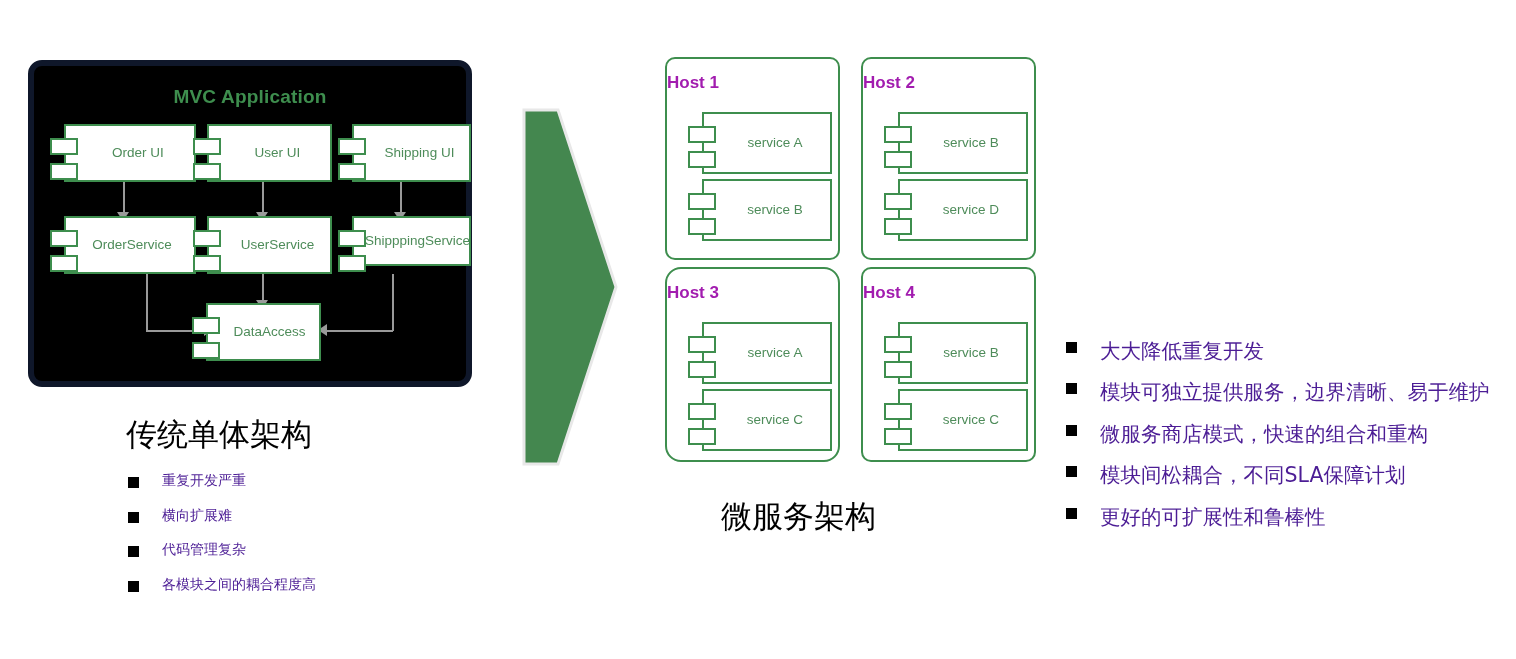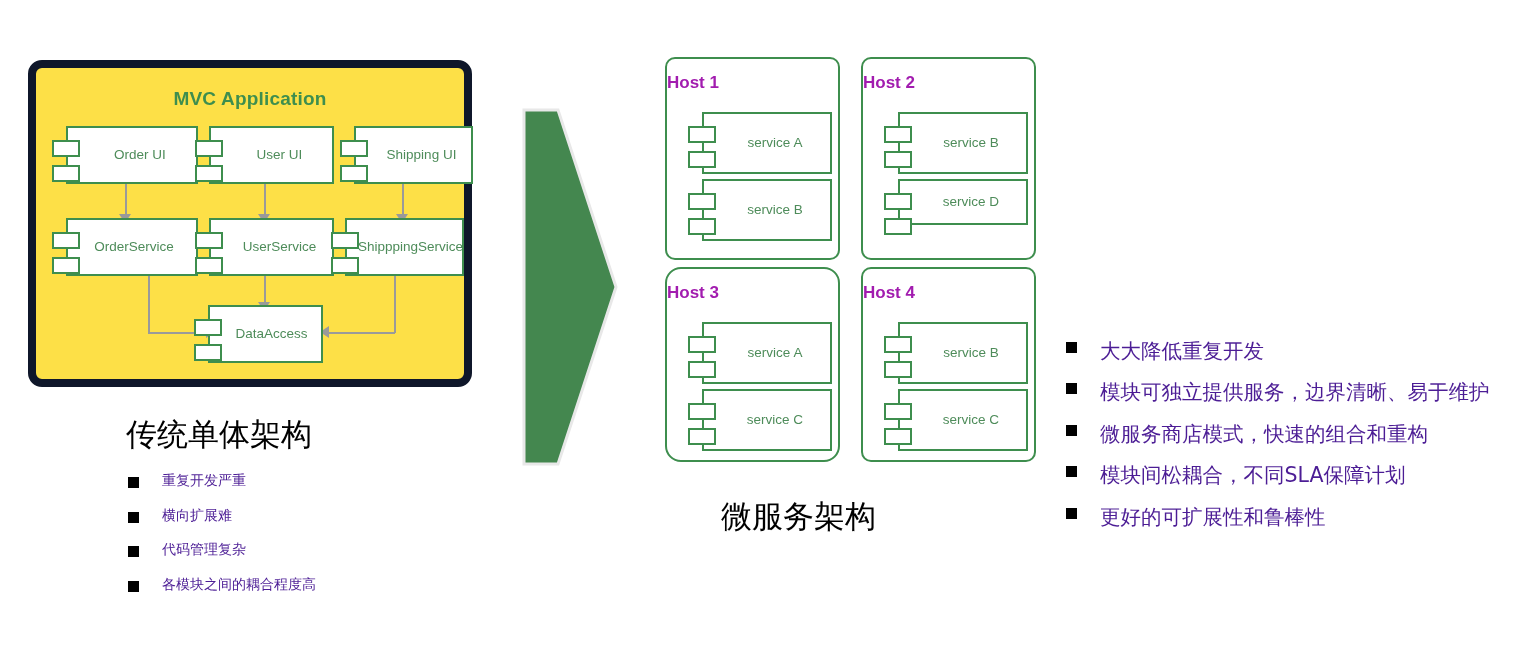--- a/index.html
+++ b/index.html
@@ -24,23 +24,23 @@
 
   
   .abs { position: absolute; }
 
   
   #monolith-container {
     left: 28px;
     top: 60px;
     width: 444px;
     height: 327px;
-    border: 8px solid #0f172a;
+    border: 6px solid #0f172a;
     border-radius: 14px;
-    background: #fde047;
+    background: #000000;
     box-sizing: border-box;
   }
   #monolith-title {
     position: absolute;
     left: 0;
     top: 20px;
     width: 100%;
     text-align: center;
     font-size: 19px;
     font-weight: bold;
@@ -228,21 +228,21 @@
       <div class="label" style="left:22px;">OrderService</div>
     </div>
 
     <div class="uml" style="left:159px; top:150px; width:139px; height:58px;">
       <div class="body"></div>
       <div class="tab t1"></div>
       <div class="tab t2"></div>
       <div class="label">UserService</div>
     </div>
 
-    <div class="uml two-line" style="left:295px; top:150px; width:133px; height:58px;">
+    <div class="uml two-line" style="left:304px; top:150px; width:133px; height:50px;">
       <div class="body"></div>
       <div class="tab t1"></div>
       <div class="tab t2"></div>
       <div class="label" style="left:28px; right:2px;">ShipppingService</div>
     </div>
 
     <div class="conn v" style="left:112px; top:208px; height:57px;"></div>
     <div class="conn h" style="left:112px; top:264px; width:62px;"></div>
     <div class="arrowhead right" style="left:170px; top:258px;"></div>
 
@@ -303,21 +303,21 @@
   </div>
 
   <div class="host-box" style="left:861px; top:57px; width:175px; height:203px;">
     <div class="host-title">Host 2</div>
     <div class="uml" style="left:21px; top:53px; width:144px; height:62px;">
       <div class="body"></div>
       <div class="tab t1"></div>
       <div class="tab t2"></div>
       <div class="label">service B</div>
     </div>
-    <div class="uml" style="left:21px; top:120px; width:144px; height:46px;">
+    <div class="uml" style="left:21px; top:120px; width:144px; height:62px;">
       <div class="body"></div>
       <div class="tab t1"></div>
       <div class="tab t2"></div>
       <div class="label">service D</div>
     </div>
   </div>
 
   <div class="host-box" style="left:665px; top:267px; width:175px; height:195px;border-radius:16px;">
     <div class="host-title">Host 3</div>
     <div class="uml" style="left:21px; top:53px; width:144px; height:62px;">

